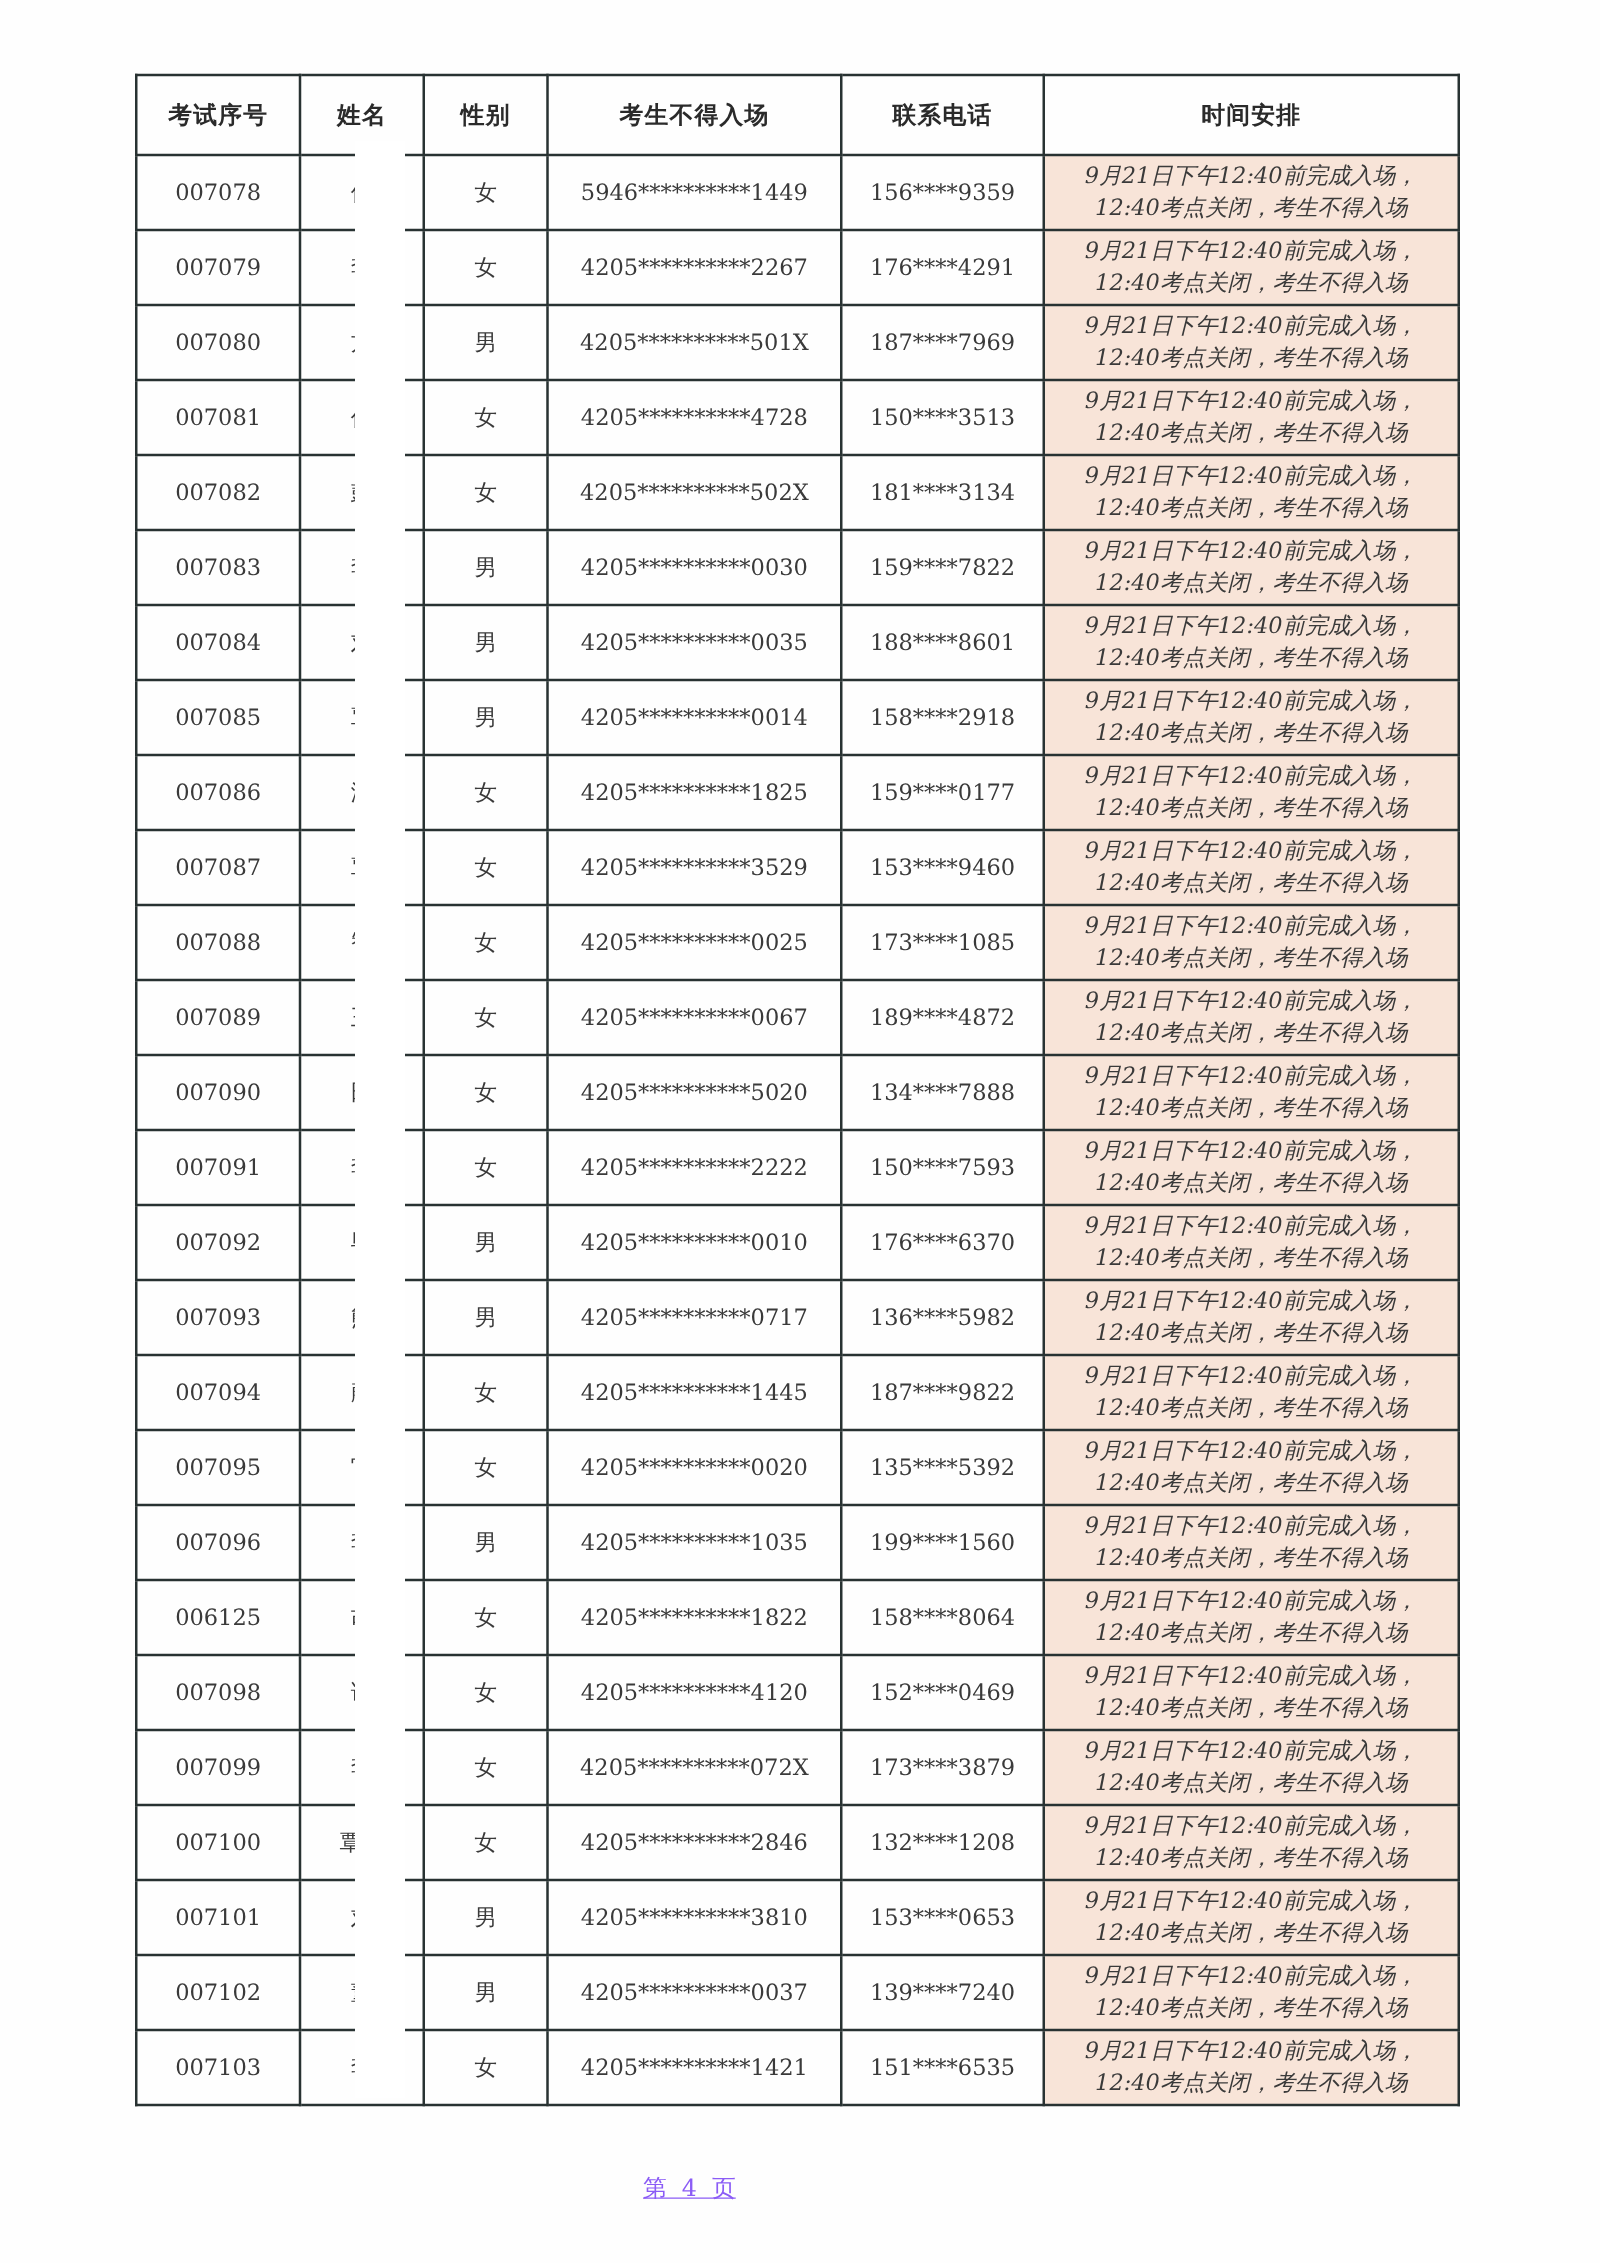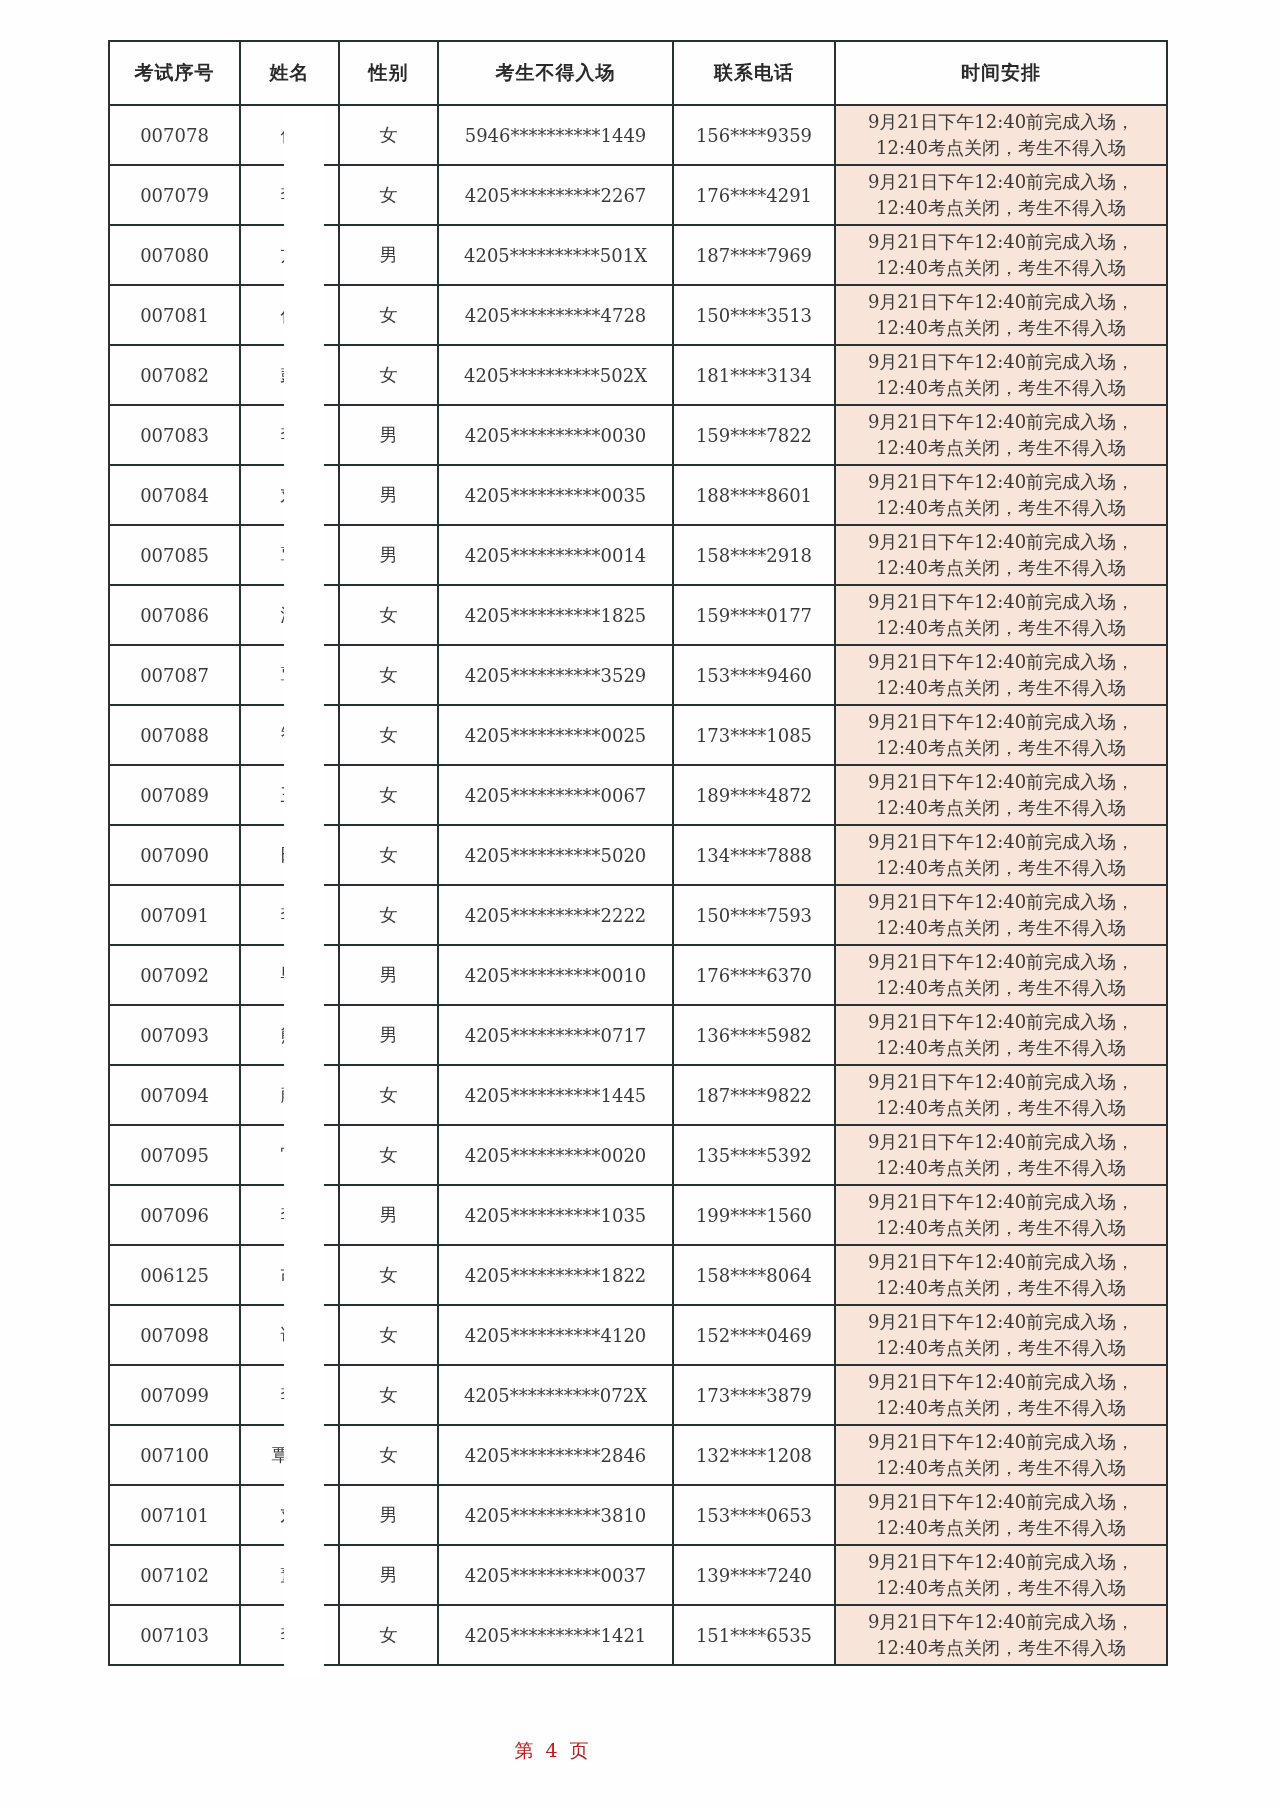--- a/index.html
+++ b/index.html
@@ -1,19 +1,19 @@
 <!DOCTYPE html>
 <html><head>
 <meta charset="utf-8">
 <style>
   html, body { margin: 0; padding: 0; background: #ffffff; }
   body { width: 1280px; height: 1810px; position: relative; overflow: hidden; }
   .page { position: absolute; left: 0; top: 0; width: 1280px; height: 1810px; background: #fefefe; }
   table.roster {
-    position: absolute; left: 108px; top: 40px;
+    position: absolute; left: 108px; top: 59px;
     border-collapse: collapse; table-layout: fixed;
     width: 1058px;
     border-radius: 24px;
   }
   table.roster th, table.roster td {
     border: 2px solid #283232;
     text-align: center; vertical-align: middle;
     padding: 0; overflow: hidden; white-space: nowrap;
   }
   table.roster th {
@@ -26,31 +26,32 @@
     height: 58px;
     font-family: "DejaVu Serif", "Liberation Serif", serif;
     font-size: 18px; color: #3a3a3a;
   }
   td.name { text-align: left; padding-left: 16px; font-family: "DejaVu Sans", sans-serif; font-size: 18px; color:#444; }
   td.sched {
     background: #f8e4d8; line-height: 26px;
     font-size: 19px; color: #3a3030;
     white-space: normal; text-align: center;
   }
-  td.sched span { display: block; }
+  td.sched span { display: block; font-style: italic; }
   .redact {
     position: absolute; left: 284px; top: 113px; width: 40px; height: 1565px;
     background: #ffffff;
   }
   .footer {
     position: absolute; left: 0; width: 1103px; top: 1738px;
     text-align: center;
     font-family: "DejaVu Serif", "Liberation Serif", serif;
-    font-size: 19px; color: #b91c1c;
+    font-size: 19px; color: #8b5cf6;
     word-spacing: 6px;
+    text-decoration: underline;
   }
 </style>
 </head>
 <body>
 
 <div class="page">
   <table class="roster">
     <colgroup>
       <col style="width:131px">
         <col style="width:99px">

